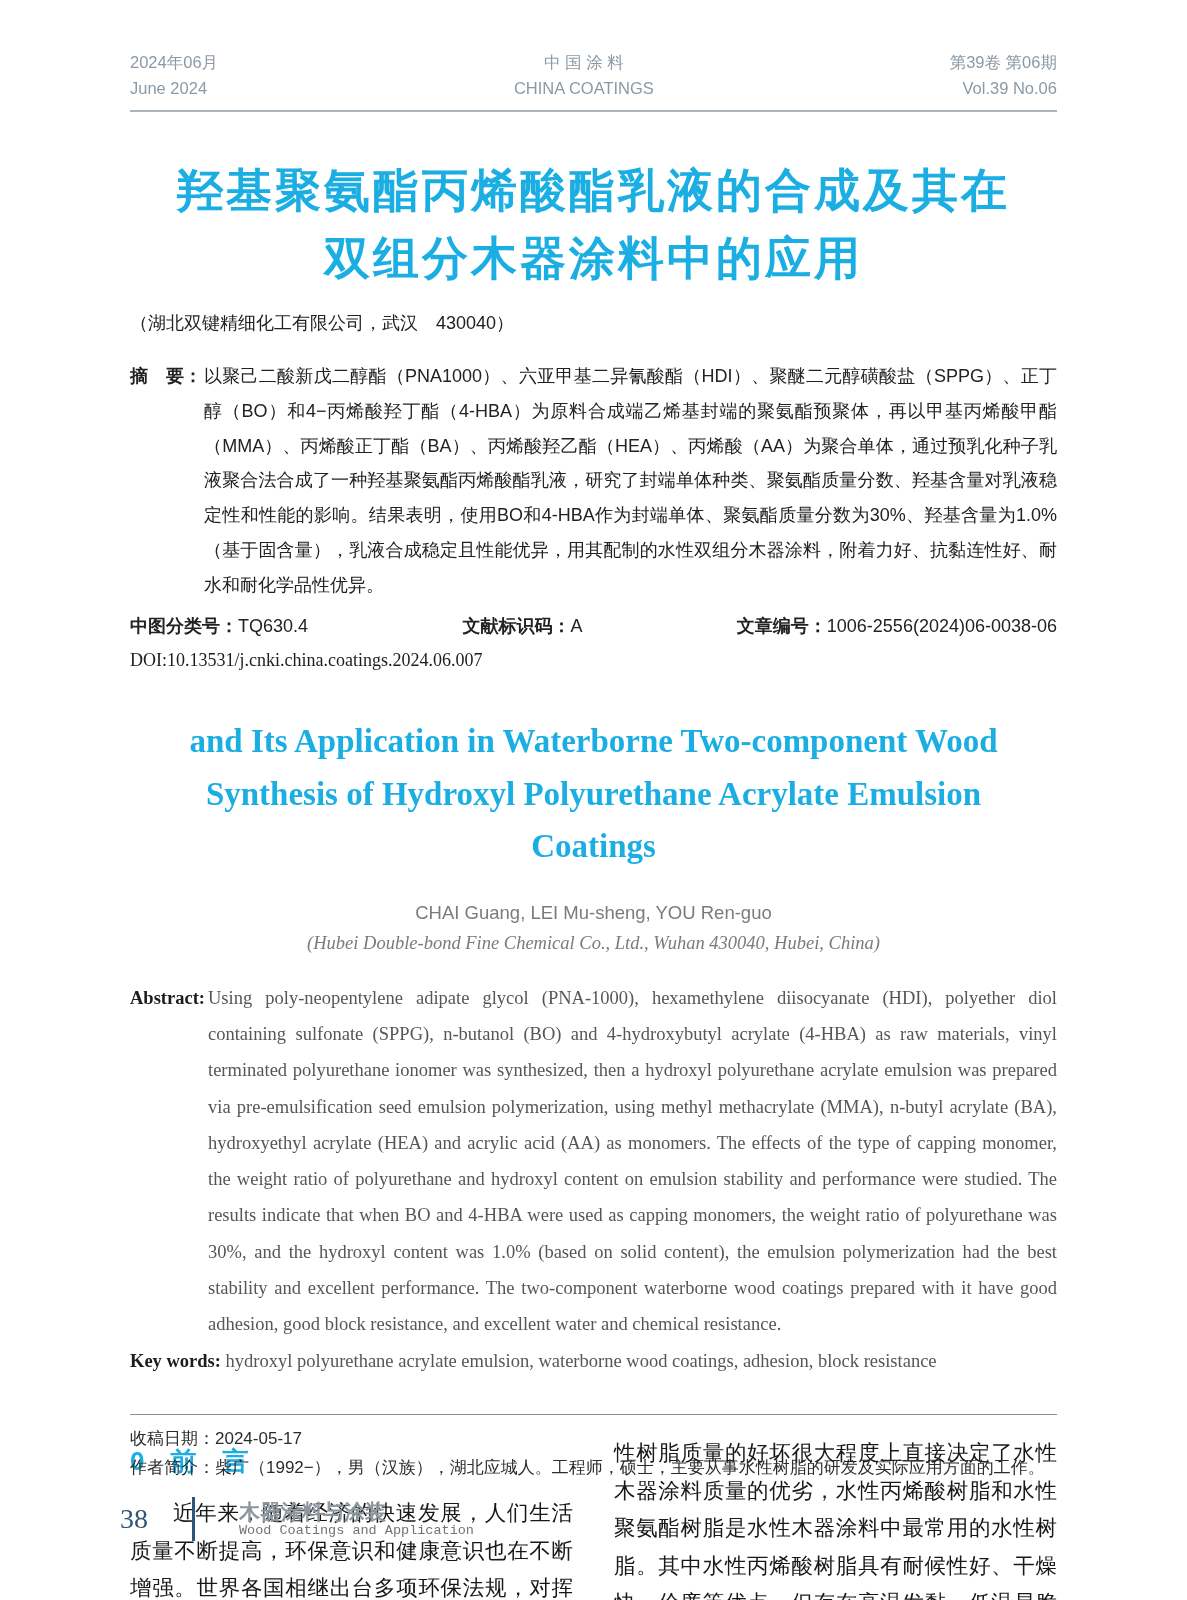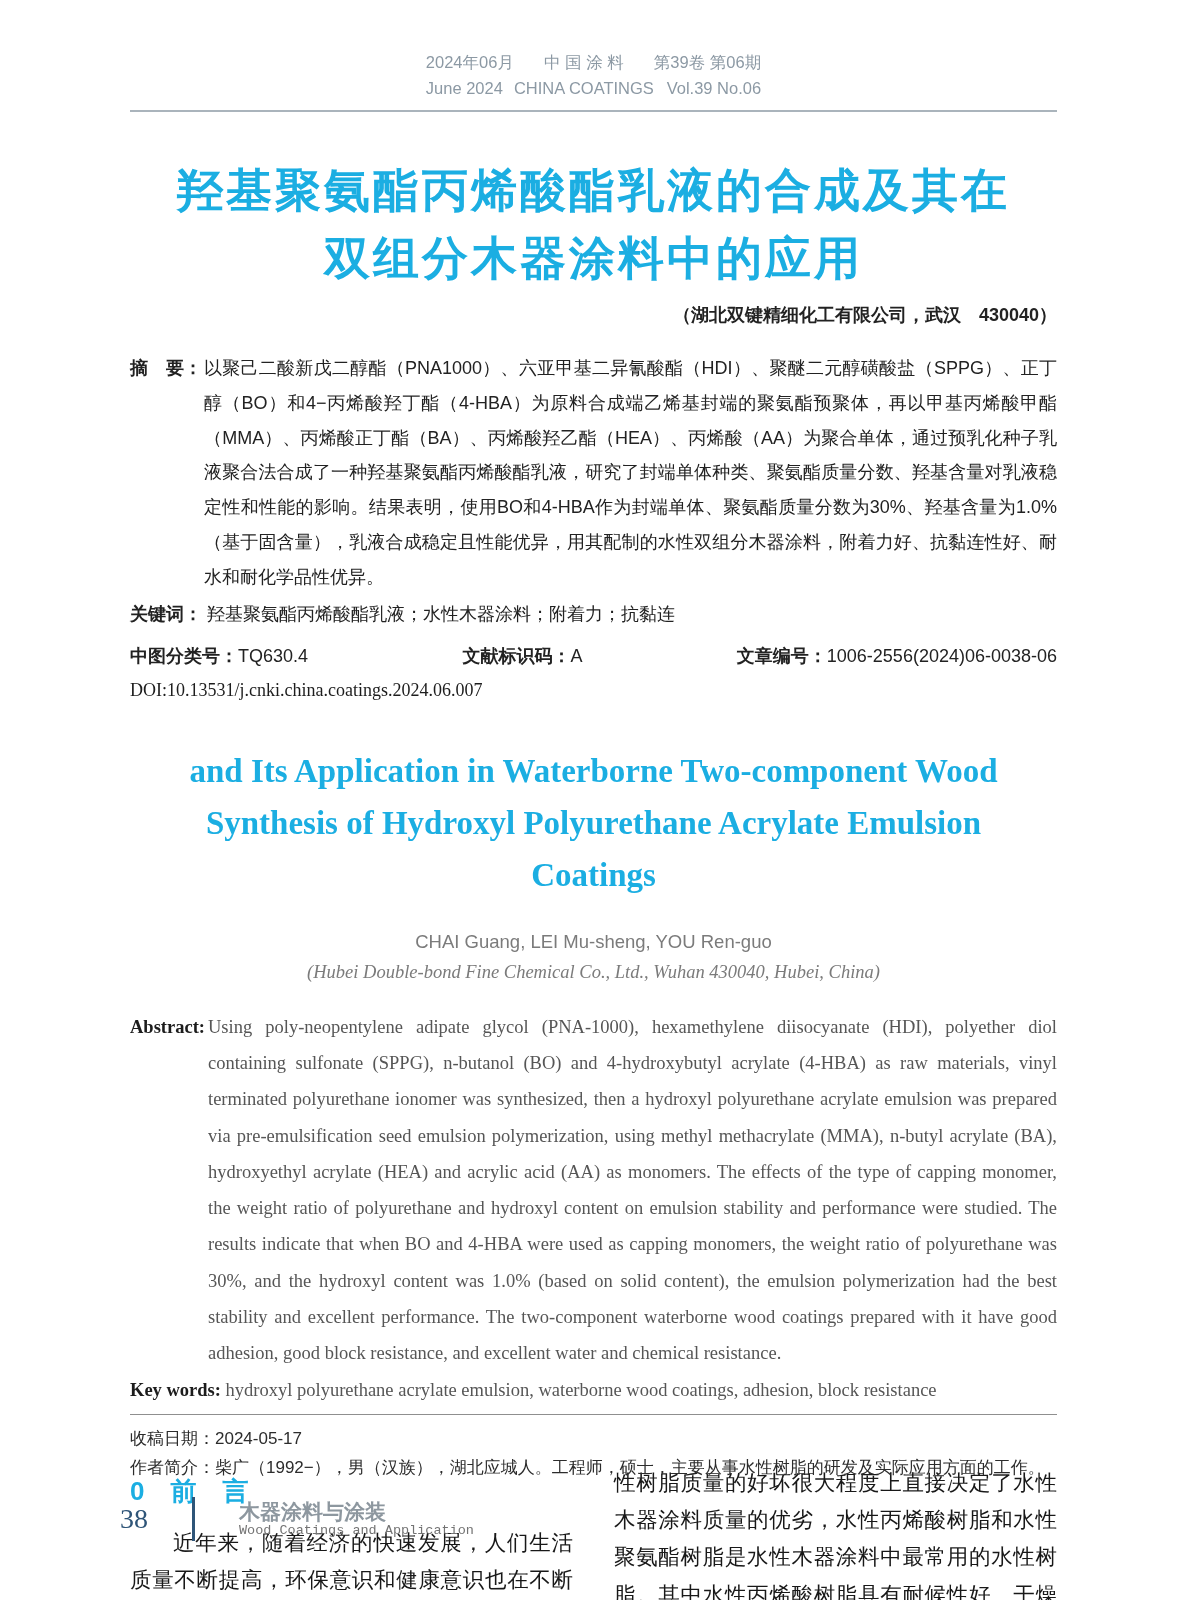--- a/index.html
+++ b/index.html
@@ -5,41 +5,41 @@
   * { margin:0; padding:0; box-sizing:border-box; }
   body { background:#e8e8e8; font-family:"Liberation Serif", serif; }
   .page {
     width:1187px; height:1600px; margin:0 auto; background:#ffffff;
     position:relative; overflow:hidden; color:#1c1c1c;
   }
   .content { padding:50px 130px 0 130px; }
 
   
   .journal-header {
-    display:flex; justify-content:center; align-items:flex-end;
+    display:flex; justify-content:space-between; align-items:flex-end;
     color:#8c99a4; font-family:"Liberation Sans", sans-serif;
     font-size:16.5px; line-height:1.55;
     border-bottom:2px solid #aab4bc; padding-bottom:9px;
   }
   .journal-header .col-center { text-align:center; }
   .journal-header .col-right  { text-align:right; }
 
   
   .title-cn {
     margin-top:44px; text-align:center; color:#1baee2;
     font-family:"Liberation Sans", sans-serif; font-weight:bold;
     font-size:46px; line-height:1.48; letter-spacing:3px;
   }
   .authors-cn {
     margin-top:28px; text-align:center; font-family:"Liberation Sans", sans-serif;
     font-weight:bold; font-size:20px; color:#222;
   }
   .affiliation-cn {
-    margin-top:11px; text-align:right; font-family:"Liberation Sans", sans-serif;
-    font-weight:bold; font-size:18px; color:#222;
+    margin-top:19px; text-align:left; font-family:"Liberation Sans", sans-serif;
+    font-weight:normal; font-size:18px; color:#222;
   }
 
   
   .abstract-cn {
     margin-top:24px; position:relative; padding-left:74px;
     font-family:"Liberation Sans", sans-serif; font-size:18px;
     line-height:1.93; text-align:justify; color:#222;
   }
   .abstract-cn .blk-label { position:absolute; left:0; top:0; font-weight:bold; }
   .keywords-cn {
@@ -140,24 +140,20 @@
       <div>双组分木器涂料中的应用</div>
     </h1>
 
     <div class="affiliation-cn">（湖北双键精细化工有限公司，武汉　430040）</div>
 
     <div class="abstract-cn">
       <span class="blk-label">摘　要：</span>
       <span>以聚己二酸新戊二醇酯（PNA1000）、六亚甲基二异氰酸酯（HDI）、聚醚二元醇磺酸盐（SPPG）、正丁醇（BO）和4−丙烯酸羟丁酯（4-HBA）为原料合成端乙烯基封端的聚氨酯预聚体，再以甲基丙烯酸甲酯（MMA）、丙烯酸正丁酯（BA）、丙烯酸羟乙酯（HEA）、丙烯酸（AA）为聚合单体，通过预乳化种子乳液聚合法合成了一种羟基聚氨酯丙烯酸酯乳液，研究了封端单体种类、聚氨酯质量分数、羟基含量对乳液稳定性和性能的影响。结果表明，使用BO和4-HBA作为封端单体、聚氨酯质量分数为30%、羟基含量为1.0%（基于固含量），乳液合成稳定且性能优异，用其配制的水性双组分木器涂料，附着力好、抗黏连性好、耐水和耐化学品性优异。</span>
     </div>
 
-    <div class="keywords-cn">
-      <span class="blk-label">关键词：</span>
-      <span>羟基聚氨酯丙烯酸酯乳液；水性木器涂料；附着力；抗黏连</span>
-    </div>
 
     <div class="class-row">
       <div>
         <span class="lbl">中图分类号：</span><span>TQ630.4</span>
       </div>
       <div>
         <span class="lbl">文献标识码：</span><span>A</span>
       </div>
       <div>
         <span class="lbl">文章编号：</span><span>1006-2556(2024)06-0038-06</span>

